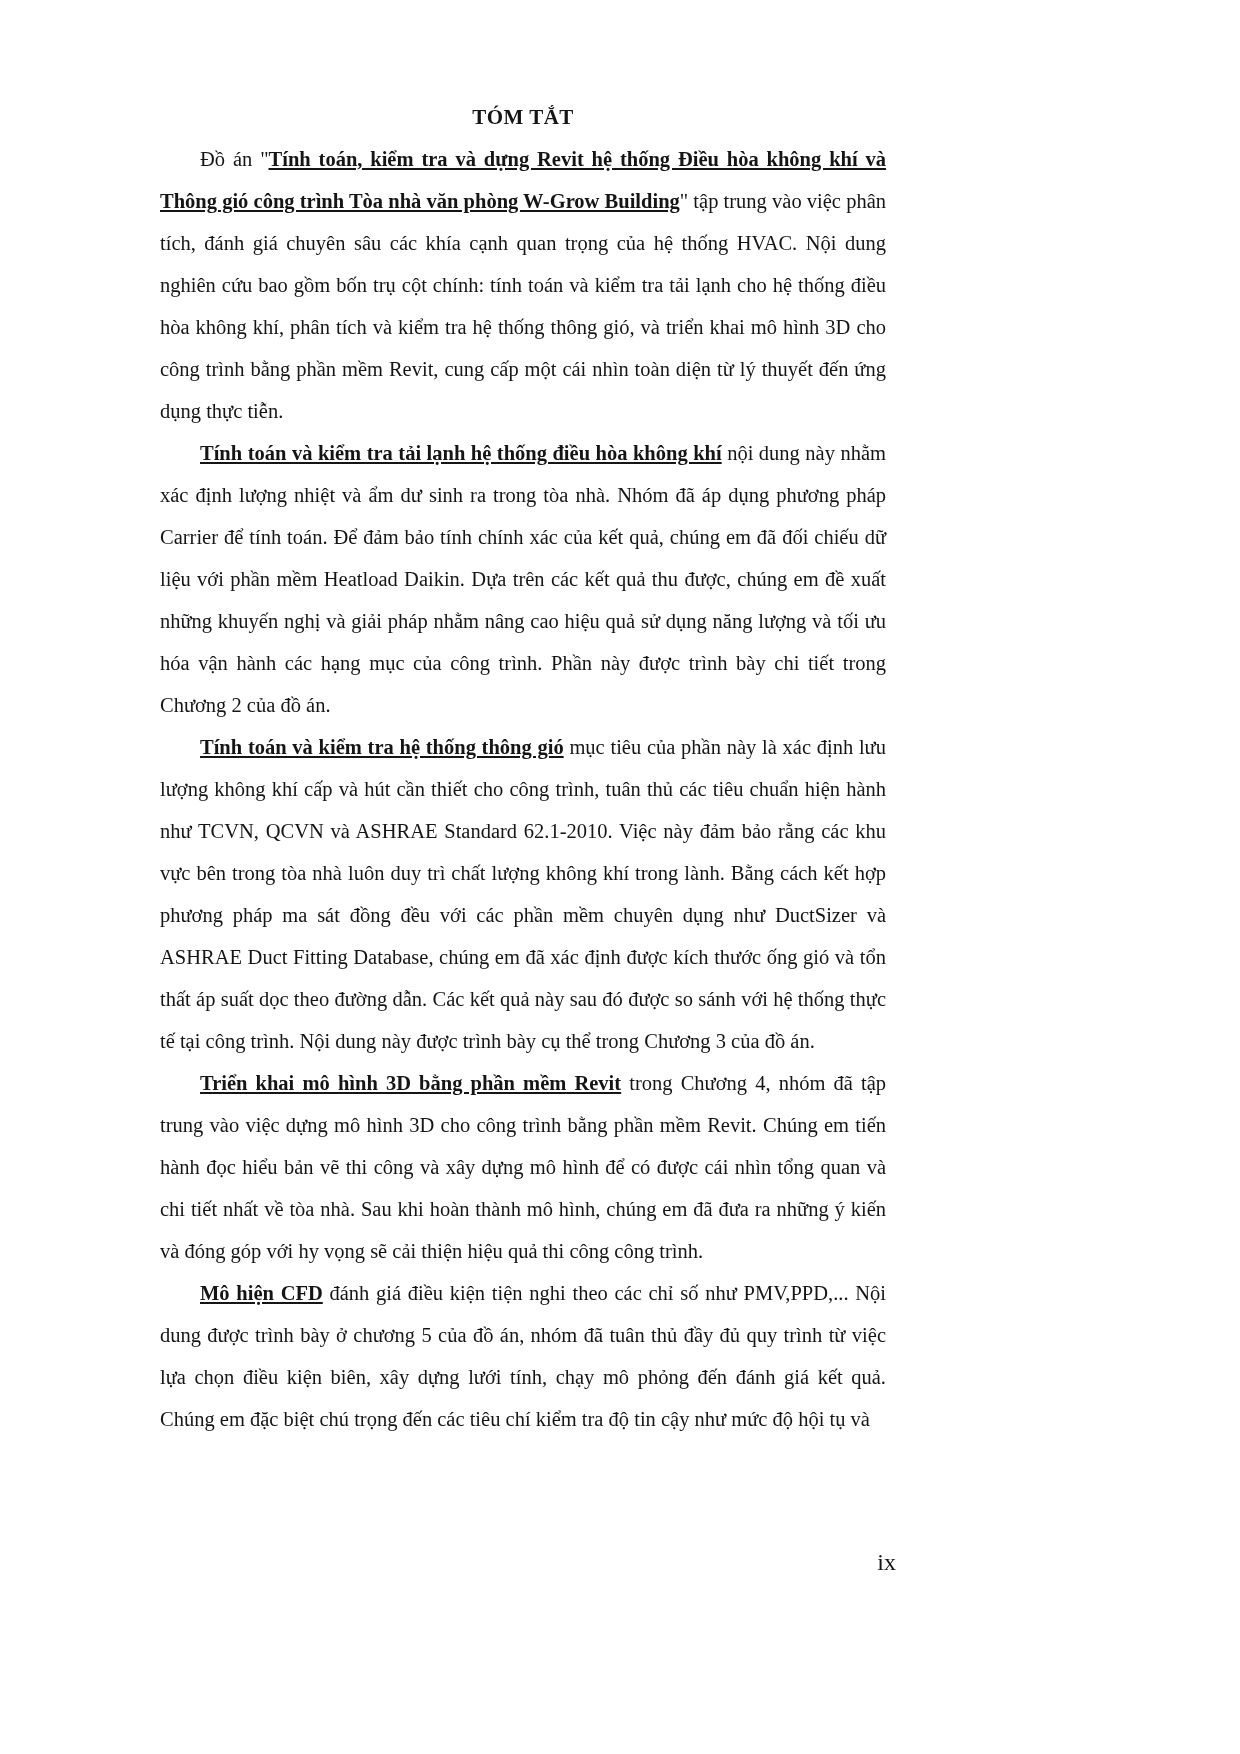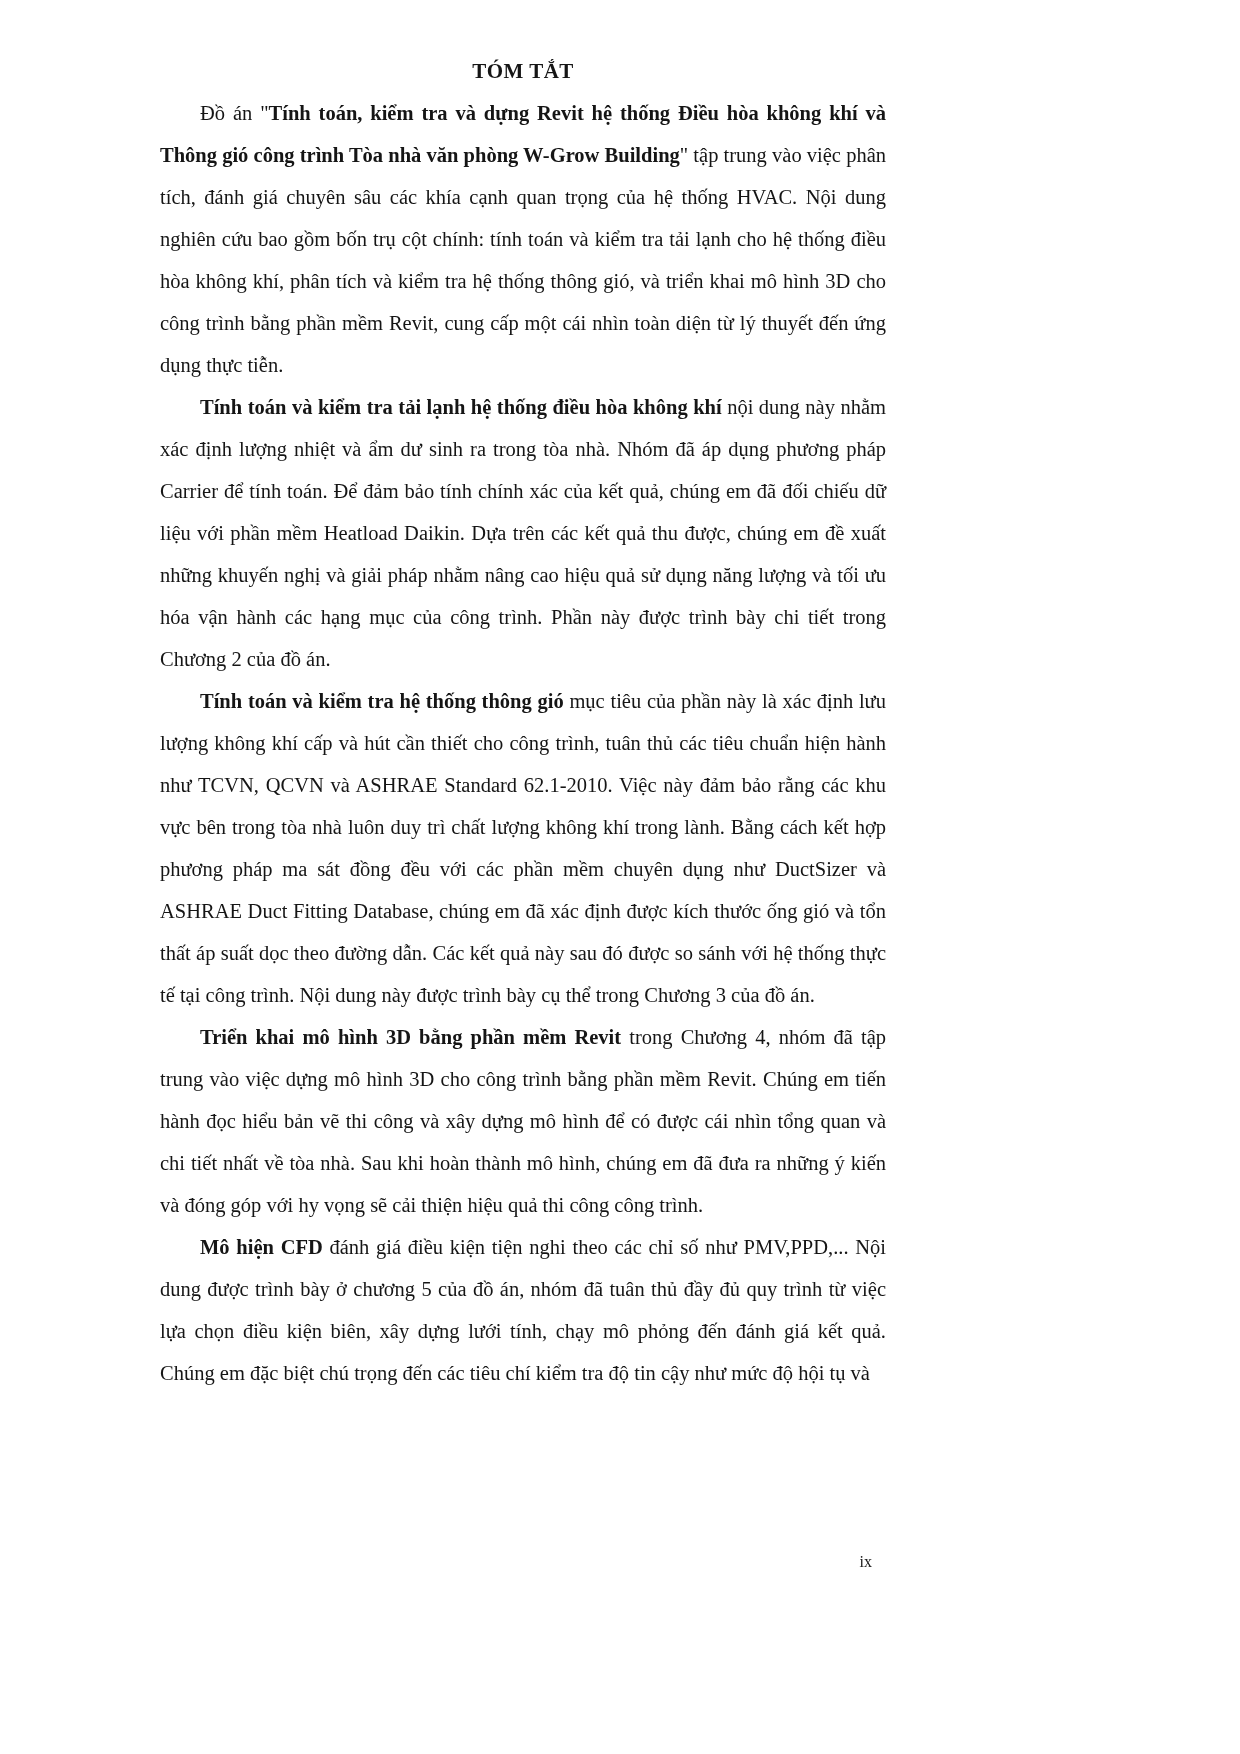--- a/index.html
+++ b/index.html
@@ -6,47 +6,48 @@
     margin: 0;
     padding: 0;
     background: #ffffff;
   }
   .page {
     position: relative;
     width: 1120px;
     height: 1754px;
     background: #ffffff;
     box-sizing: border-box;
-    padding: 50px 234px 0 160px;
+    padding: 96px 234px 0 160px;
     font-family: "Liberation Serif", "DejaVu Serif", serif;
     color: #151515;
   }
   .title {
     margin: 0;
     font-size: 21px;
     font-weight: bold;
     text-align: center;
     line-height: 42px;
     letter-spacing: 0.5px;
   }
   p.para {
     margin: 0;
     font-size: 20.5px;
     line-height: 42px;
     text-align: justify;
     text-indent: 40px;
   }
   p.para b {
     font-weight: bold;
+    text-decoration: underline;
   }
   .page-number {
     position: absolute;
-    right: 248px;
+    right: 224px;
     bottom: 180px;
-    font-size: 16px;
+    font-size: 24px;
     line-height: 24px;
   }
 </style>
 </head>
 <body>
 
 <div class="page">
 
   <h1 class="title">TÓM TẮT</h1>
 

